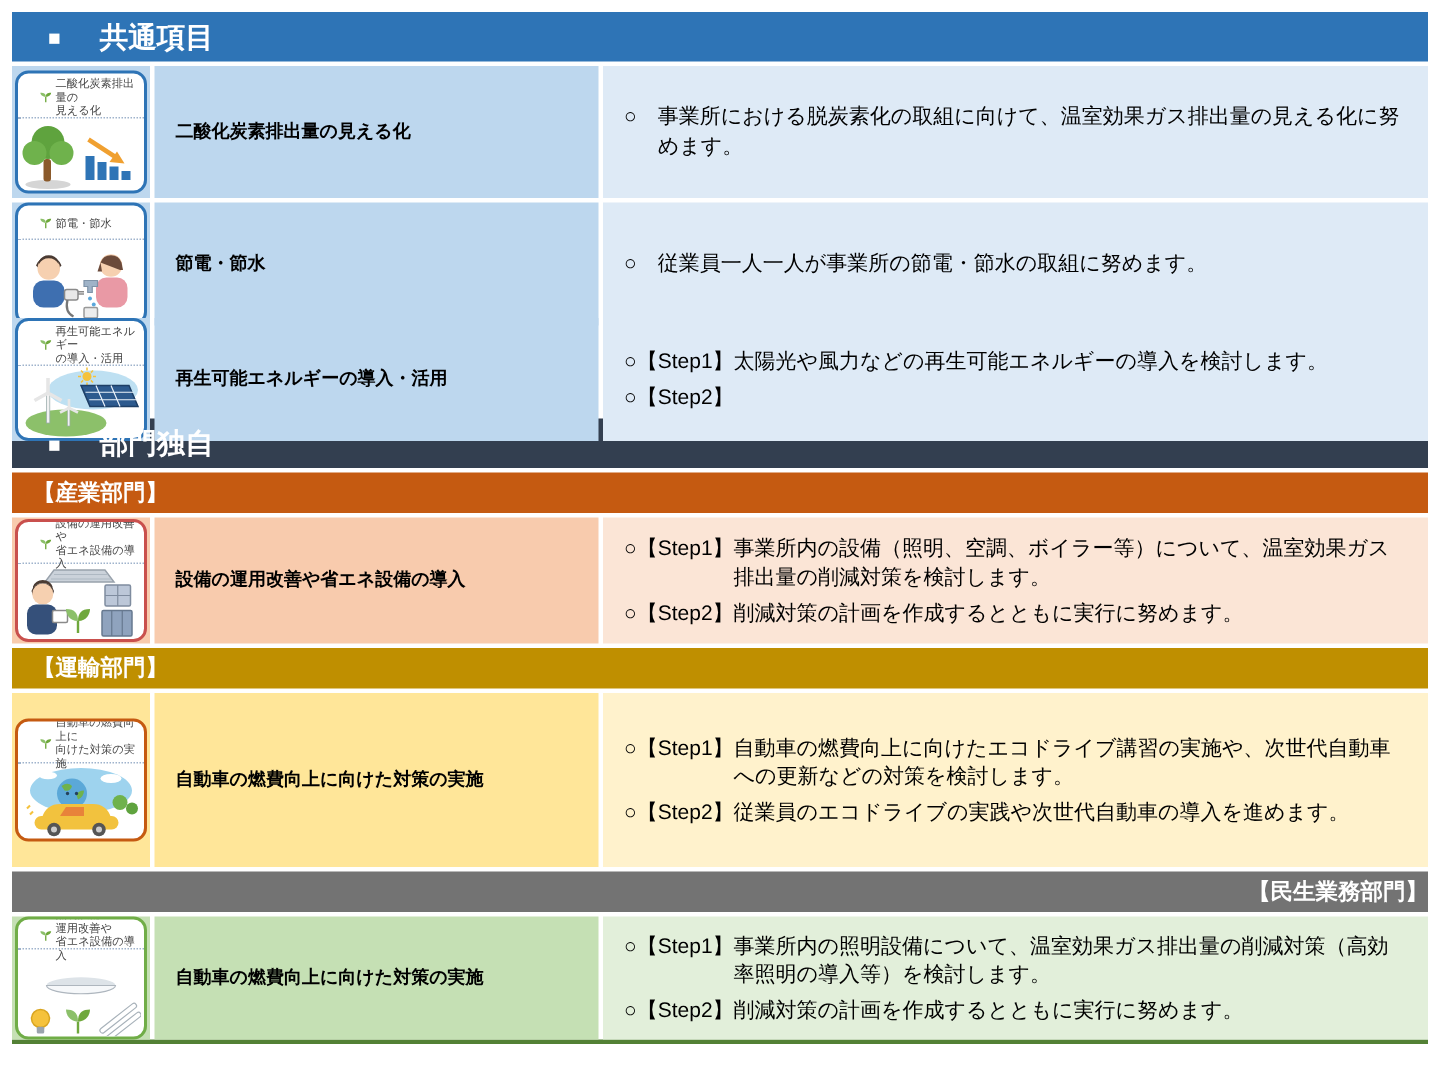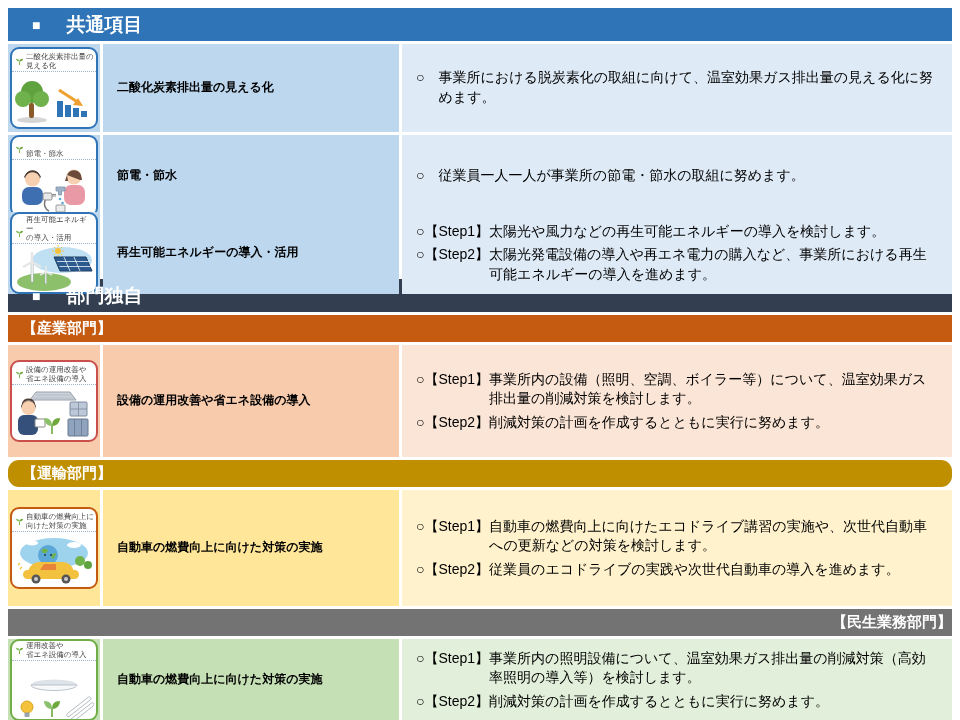--- a/index.html
+++ b/index.html
@@ -19,21 +19,21 @@
   .bar-common{background:#2E74B6;}
   .bar-dept{background:#333F50;margin-top:3px;}
   .bar-marker{font-size:14px;margin-right:26px;}
 
   .sub-bar{
     height:27px;display:flex;align-items:center;
     color:#fff;font-weight:bold;font-size:15px;
     padding-left:14px;box-sizing:border-box;margin-top:3px;
   }
   .sub-industry{background:#C55A11;}
-  .sub-transport{background:#BF8F00;border-radius:11px;}
+  .sub-transport{background:#BF8F00;}
   .sub-civil{background:#737373;justify-content:flex-end;}
 
   
   .row{
     display:grid;grid-template-columns:92px 296px 1fr;
     column-gap:3px;margin-top:3px;
   }
   .cell{box-sizing:border-box;}
   .cell-icon{display:flex;align-items:center;justify-content:center;}
   .cell-title{
@@ -63,22 +63,22 @@
   .theme-civil .cell-desc{background:#E2EFDA;}
   .theme-civil .icon-box{border-color:#70AD47;gap:16px;}
 
   
   .icon-box{
     width:84px;height:78px;background:#fff;
     border:2px solid #2E74B6;border-radius:9px;
     overflow:hidden;display:flex;flex-direction:column;
   }
   .icon-caption{
-    display:flex;align-items:flex-end;gap:2px;
-    padding:2px 2px 1px 3px;
+    display:flex;align-items:center;gap:2px;
+    padding:2px 2px 1px 14px;
     border-bottom:1px dotted #9fb3cc;min-height:14px;
   }
   .cap-lines{font-size:7.5px;line-height:1.2;color:#444;}
   .icon-art{flex:1;display:flex;align-items:center;justify-content:center;}
   .icon-art svg{display:block;}
   .sprout{flex:none;padding-top:1px;}
 
   .bottom-strip{height:3px;background:#538135;margin-top:2px;}
 </style>
 </head>
@@ -211,35 +211,34 @@
       </div>
     </div>
     <div class="cell cell-title">再生可能エネルギーの導入・活用</div>
     <div class="cell cell-desc">
       <div class="bullet">
         <span class="bullet-prefix">○【Step1】</span>
         <span class="bullet-text">太陽光や風力などの再生可能エネルギーの導入を検討します。</span>
       </div>
       <div class="bullet">
         <span class="bullet-prefix">○【Step2】</span>
-        <span class="bullet-text">太陽光発電設備の導入や再エネ電力の購入など、事業所における再生可能エネルギーの導入を進めます。</span>
       </div>
     </div>
   </div>
 
   <div class="section-bar bar-dept">
     <span class="bar-marker">■</span>
     <span class="bar-label">部門独自</span>
   </div>
 
   <div class="sub-bar sub-industry">
     <span>【産業部門】</span>
   </div>
 
-  <div class="row theme-industry" style="height:112px">
+  <div class="row theme-industry" style="height:84px">
     <div class="cell cell-icon">
       <div class="icon-box">
         <div class="icon-caption">
           <span class="sprout">
             <svg width="9" height="9" viewBox="0 0 10 10">
                 <path d="M5 9 V5" stroke="#6FA83C" stroke-width="1" fill="none"></path>
                 <path d="M5 5 C2 5 1 3 1 2 C4 2 5 3 5 5Z" fill="#8CC06A"></path>
                 <path d="M5 5 C8 5 9 3 9 2 C6 2 5 3 5 5Z" fill="#6FA83C"></path>
               </svg>
           </span>

